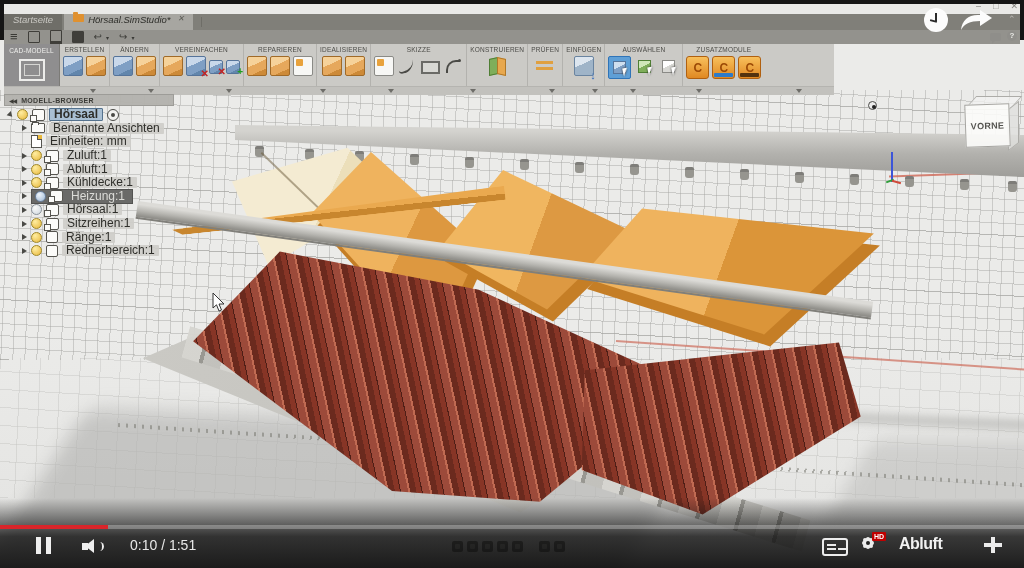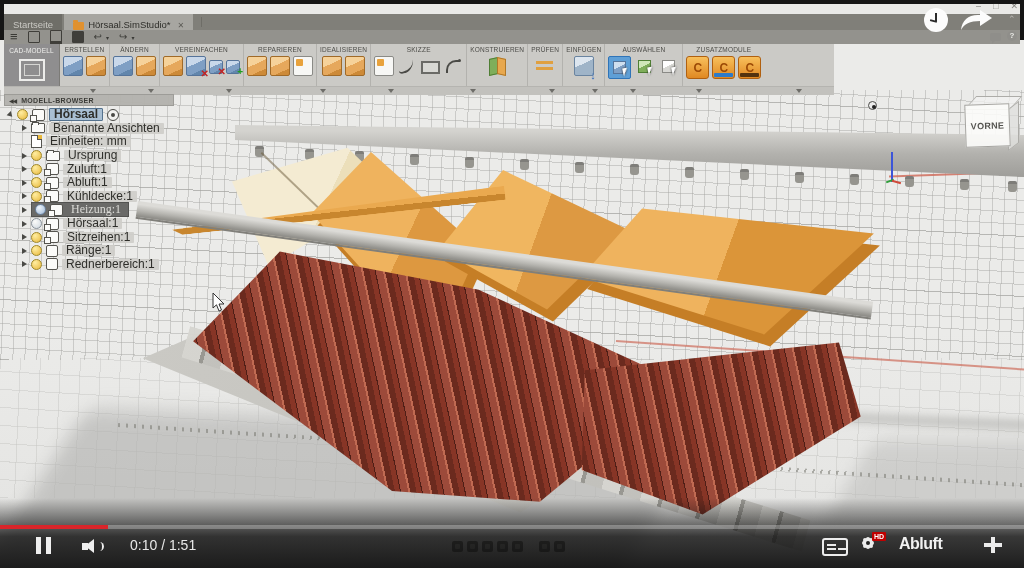--- a/index.html
+++ b/index.html
@@ -97,21 +97,21 @@
 
   
   #titlebar{position:absolute;left:4px;top:2px;right:4px;height:12px;background:#6b6a62;
     display:flex;align-items:center;gap:5px;padding-left:3px;}
   .app-ico{width:8px;height:8px;background:#e87722;border-radius:1px;}
   #titlebar .t{font-size:9px;color:#a7a69e;}
   .winbtns{position:absolute;right:6px;top:1px;display:flex;gap:12px;
     font-size:9px;color:rgba(45,44,38,.55);}
   #tabbar{position:absolute;left:4px;top:14px;right:4px;height:16px;background:#807f79;
     display:flex;align-items:stretch;}
-  .tab{display:flex;align-items:flex-end;gap:4px;padding:0 9px;font-size:9.5px;}
+  .tab{display:flex;align-items:flex-start;gap:4px;padding:0 9px;font-size:9.5px;font-style:italic;}
   .tab.home{background:#6f6e68;color:#c9c8c3;}
   .tab.doc{background:#a7a6a1;color:#2e2e2a;margin-left:2px;}
   .folder-ico{width:11px;height:8px;background:#e0912f;border-radius:1px;position:relative;}
   .folder-ico::before{content:"";position:absolute;left:0;top:-2px;width:5px;height:2px;background:#e0912f;border-radius:1px 1px 0 0;}
   .tab .x{font-size:8px;color:#5c5b56;margin-left:3px;}
   .tab-div{width:1px;background:#6e6d67;margin:3px 0 3px 8px;}
   #qat{position:absolute;left:4px;top:30px;right:4px;height:14px;background:#93928d;
     display:flex;align-items:center;gap:10px;padding-left:6px;
     font-size:11px;color:#3a3a36;}
   .qi{font-size:10px;line-height:10px;color:#3a3a36;}
@@ -203,21 +203,21 @@
   .tfold{width:12px;height:8px;border:1px solid #55544f;background:#fbfbf9;border-radius:1px;}
   .tfold::before{content:"";position:absolute;left:0;top:-2px;width:5px;height:2px;background:#fbfbf9;border:1px solid #55544f;border-bottom:none;}
   .tdoc{width:9px;height:11px;border:1px solid #55544f;background:#fff;}
   .tdoc::after{content:"";position:absolute;right:-1px;top:-1px;width:4px;height:4px;background:#e8b83c;border-left:1px solid #55544f;border-bottom:1px solid #55544f;}
   .tbox{width:10px;height:10px;border:1px solid #55544f;border-radius:2px;background:#fbfbf9;}
   .tlabel{font-size:12px;color:#2e2e2a;background:rgba(206,205,201,.92);
     padding:0 4px;line-height:11px;border-radius:1px;white-space:nowrap;}
   .tlabel.root{background:#a9bfd3;border:1px solid #54728e;font-weight:bold;}
   .selwrap{display:flex;align-items:center;gap:4px;background:#6a6a68;border:1px solid #535351;
     padding:0 3px;height:13px;}
-  .selwrap .tlabel{background:transparent;color:#dcdcd8;font-family:Liberation Serif, serif;}
+  .selwrap .tlabel{background:transparent;color:#dcdcd8;}
   .target{width:10px;height:10px;border:1px solid #4a4a46;border-radius:50%;flex:none;position:relative;background:#f2f2f0;}
   .target::after{content:"";position:absolute;left:3px;top:3px;width:4px;height:4px;background:#4a4a46;border-radius:50%;}
 
   
   #cursor{position:absolute;left:212px;top:293px;}
 
   
   #cadnav{position:absolute;left:452px;top:541px;display:flex;gap:4px;align-items:center;}
   .navi{width:11px;height:11px;background:#464642;border-radius:2px;opacity:.85;position:relative;}
   .navi::after{content:"";position:absolute;left:3px;top:3px;width:5px;height:5px;background:#8b8b85;border-radius:1px;}
@@ -505,27 +505,20 @@
     <div class="trow">
       <span class="indent"></span>
       <span class="tarrow none"></span>
       <span class="tico tdoc"></span>
       <span class="tlabel">Einheiten: mm</span>
     </div>
     <div class="trow">
       <span class="indent"></span>
       <span class="tarrow"></span>
       <span class="bulb"></span>
-      <span class="tico tfold"></span>
-      <span class="tlabel">Ursprung</span>
-    </div>
-    <div class="trow">
-      <span class="indent"></span>
-      <span class="tarrow"></span>
-      <span class="bulb"></span>
       <span class="tico comp"></span>
       <span class="tlabel">Zuluft:1</span>
     </div>
     <div class="trow">
       <span class="indent"></span>
       <span class="tarrow"></span>
       <span class="bulb"></span>
       <span class="tico comp"></span>
       <span class="tlabel">Abluft:1</span>
     </div>

